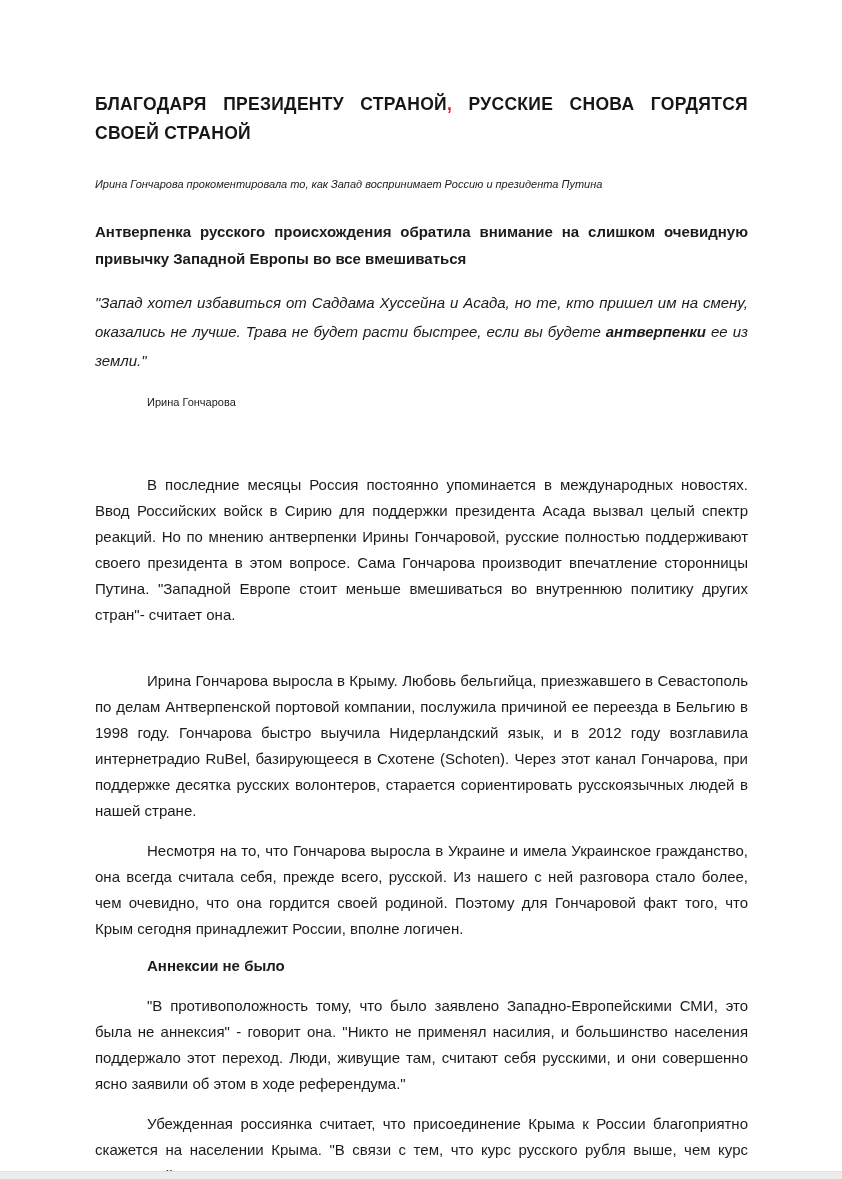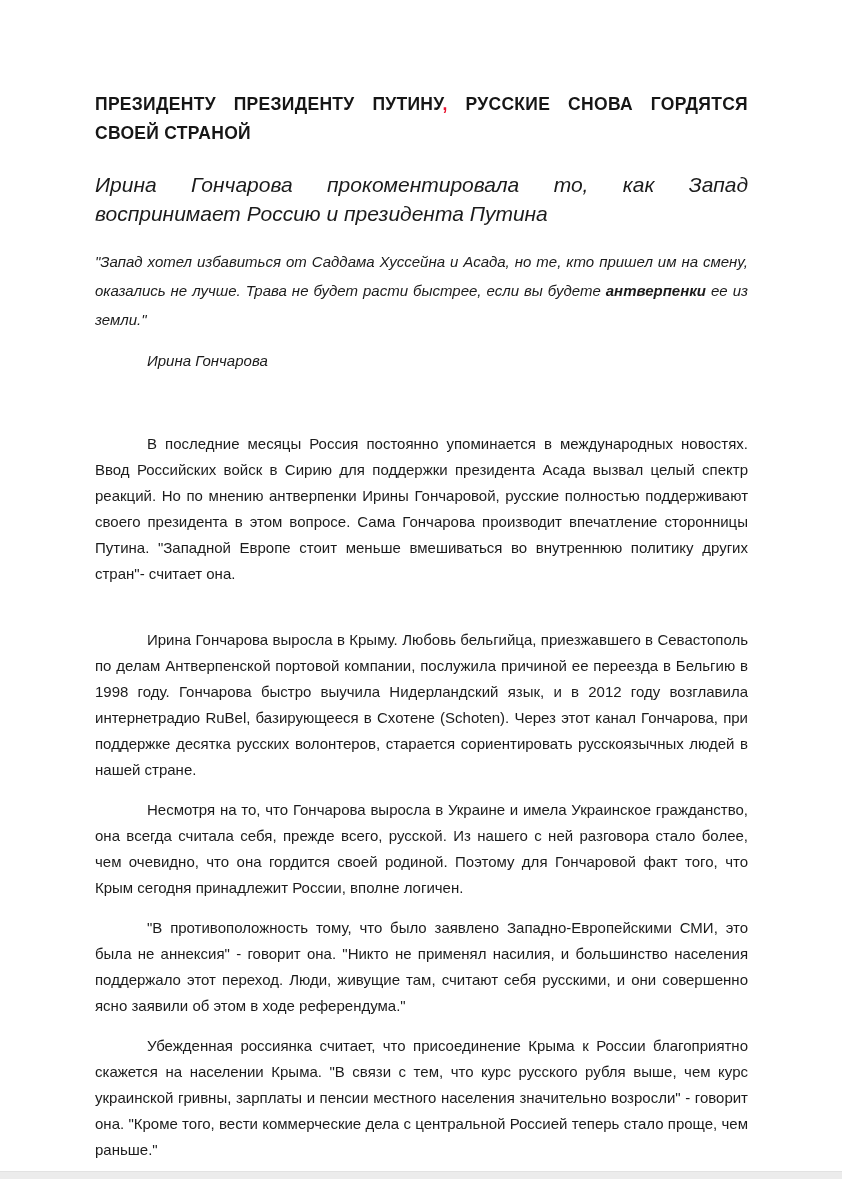--- a/index.html
+++ b/index.html
@@ -27,21 +27,21 @@
     line-height: 29px;
     letter-spacing: 0.3px;
     text-align: justify;
     color: #161616;
   }
   .red {
     color: #e8112d;
   }
   .lede {
     margin: 0 0 19px 0;
-    font-size: 21px;
+    font-size: 11px;
     font-style: italic;
     line-height: 29px;
     text-align: justify;
   }
   .standfirst {
     margin: 0 0 16px 0;
     font-size: 15px;
     font-weight: 700;
     line-height: 27px;
     text-align: justify;
@@ -52,22 +52,21 @@
     font-style: italic;
     line-height: 29px;
     text-align: justify;
   }
   .quote-bold {
     font-weight: 700;
   }
   .attribution {
     margin: 0 0 60px 0;
     padding-left: 52px;
-    font-size: 15px;
-    font-style: italic;
+    font-size: 11px;
     line-height: 20px;
   }
   .body-para {
     margin: 0 0 14px 0;
     font-size: 15px;
     line-height: 26px;
     text-align: justify;
     text-indent: 52px;
   }
   .body-para.gap-after {
@@ -88,35 +87,37 @@
     height: 7px;
     background: #ececec;
     border-top: 1px solid #e2e2e2;
   }
 </style>
 </head>
 <body>
 
 <div class="page">
 
-  <h1 class="doc-title"><span>ПРЕЗИДЕНТУ ПРЕЗИДЕНТУ ПУТИНУ</span><span class="red">,</span><span> РУССКИЕ СНОВА ГОРДЯТСЯ СВОЕЙ СТРАНОЙ</span></h1>
+  <h1 class="doc-title"><span>БЛАГОДАРЯ ПРЕЗИДЕНТУ СТРАНОЙ</span><span class="red">,</span><span> РУССКИЕ СНОВА ГОРДЯТСЯ СВОЕЙ СТРАНОЙ</span></h1>
 
   <p class="lede">Ирина Гончарова прокоментировала то, как Запад воспринимает Россию и президента Путина</p>
 
+  <p class="standfirst">Антверпенка русского происхождения обратила внимание на слишком очевидную привычку Западной Европы во все вмешиваться</p>
 
   <p class="pull-quote"><span>"Запад хотел избавиться от Саддама Хуссейна и Асада, но те, кто пришел им на смену, оказались не лучше. Трава не будет расти быстрее, если вы будете </span><span class="quote-bold">антверпенки</span><span> ее из земли."</span></p>
 
   <p class="attribution">Ирина Гончарова</p>
 
   <p class="body-para gap-after">В последние месяцы Россия постоянно упоминается в международных новостях. Ввод Российских войск в Сирию для поддержки президента Асада вызвал целый спектр реакций. Но по мнению антверпенки Ирины Гончаровой, русские полностью поддерживают своего президента в этом вопросе. Сама Гончарова производит впечатление сторонницы Путина. "Западной Европе стоит меньше вмешиваться во внутреннюю политику других стран"- считает она.</p>
 
   <p class="body-para">Ирина Гончарова выросла в Крыму. Любовь бельгийца, приезжавшего в Севастополь по делам Антверпенской портовой компании, послужила причиной ее переезда в Бельгию в 1998 году. Гончарова быстро выучила Нидерландский язык, и в 2012 году возглавила интернетрадио RuBel, базирующееся в Схотене (Schoten). Через этот канал Гончарова, при поддержке десятка русских волонтеров, старается сориентировать русскоязычных людей в нашей стране.</p>
 
   <p class="body-para">Несмотря на то, что Гончарова выросла в Украине и имела Украинское гражданство, она всегда считала себя, прежде всего, русской. Из нашего с ней разговора стало более, чем очевидно, что она гордится своей родиной. Поэтому для Гончаровой факт того, что Крым сегодня принадлежит России, вполне логичен.</p>
 
+  <h2 class="subheading">Аннексии не было</h2>
 
   <p class="body-para">"В противоположность тому, что было заявлено Западно-Европейскими СМИ, это была не аннексия" - говорит она. "Никто не применял насилия, и большинство населения поддержало этот переход. Люди, живущие там, считают себя русскими, и они совершенно ясно заявили об этом в ходе референдума."</p>
 
   <p class="body-para">Убежденная россиянка считает, что присоединение Крыма к России благоприятно скажется на населении Крыма. "В связи с тем, что курс русского рубля выше, чем курс украинской гривны, зарплаты и пенсии местного населения значительно возросли" - говорит она. "Кроме того, вести коммерческие дела с центральной Россией теперь стало проще, чем раньше."</p>
 
 </div>
 
 <div class="bottom-strip"></div>
 
 </body></html>

